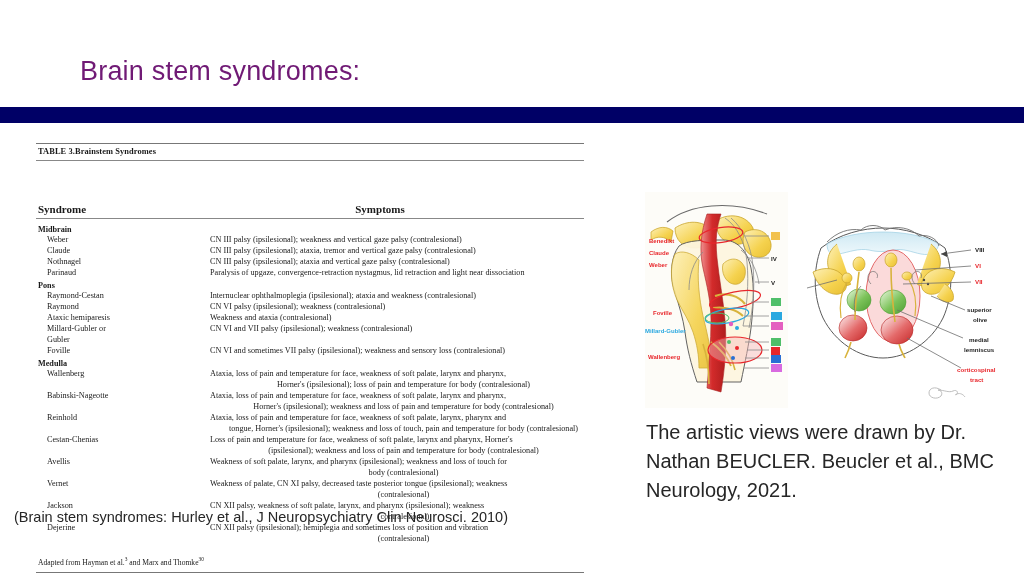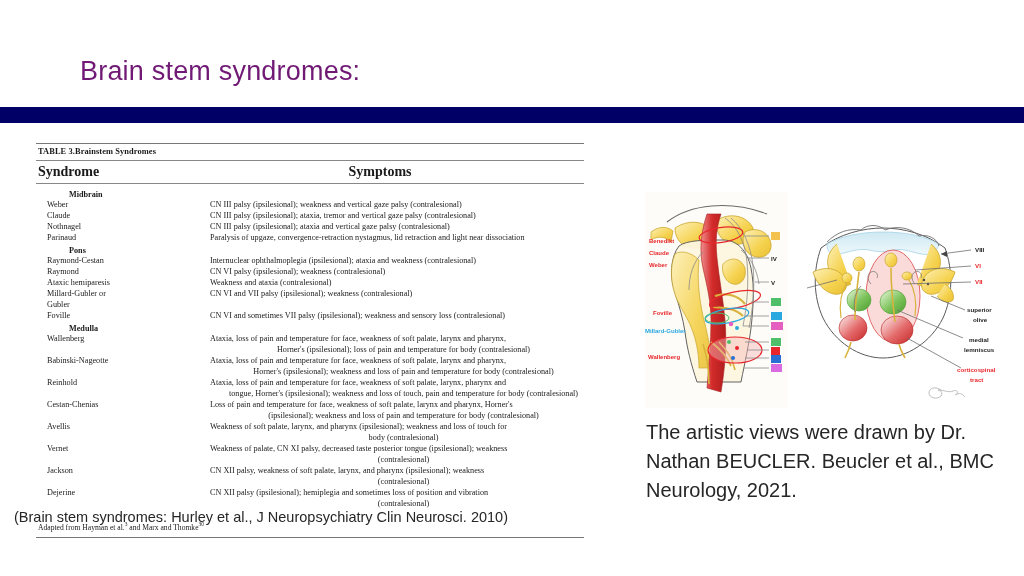--- a/index.html
+++ b/index.html
@@ -26,28 +26,29 @@
     font-family:"Liberation Serif", serif;color:#1a1a1a;
   }
   .rule{height:0;border-top:1.6px solid #777;margin:0;}
   .rule-thin{height:0;border-top:1.2px solid #888;margin:0;}
   #table-caption{
     font-size:8.4px;font-weight:bold;padding:3px 2px 4px 2px;
     letter-spacing:.1px;
   }
   #table-caption .cap-num{}
   .colhead{
-    display:flex;font-size:14px;font-weight:bold;
+    display:flex;font-size:11px;font-weight:bold;
     padding:3px 2px 3px 2px;
+    margin-top:39px;
   }
   .colhead .c1{width:174px;}
   .colhead .c2{flex:1;text-align:center;padding-right:34px;}
   #table-body{padding-top:4px;}
   .grp{
-    font-size:8.2px;font-weight:bold;padding:1px 0 0 2px;line-height:1.36;margin-left:31px;
+    font-size:8.2px;font-weight:bold;padding:1px 0 0 2px;line-height:1.36;
   }
   .row{display:flex;align-items:flex-start;line-height:1.34;}
   .row .syn{
     width:174px;font-size:8.2px;padding-left:11px;
     box-sizing:border-box;white-space:pre-line;
   }
   .row .sym{
     flex:1;font-size:8.2px;text-indent:0;padding-left:0;
     white-space:normal;
   }

